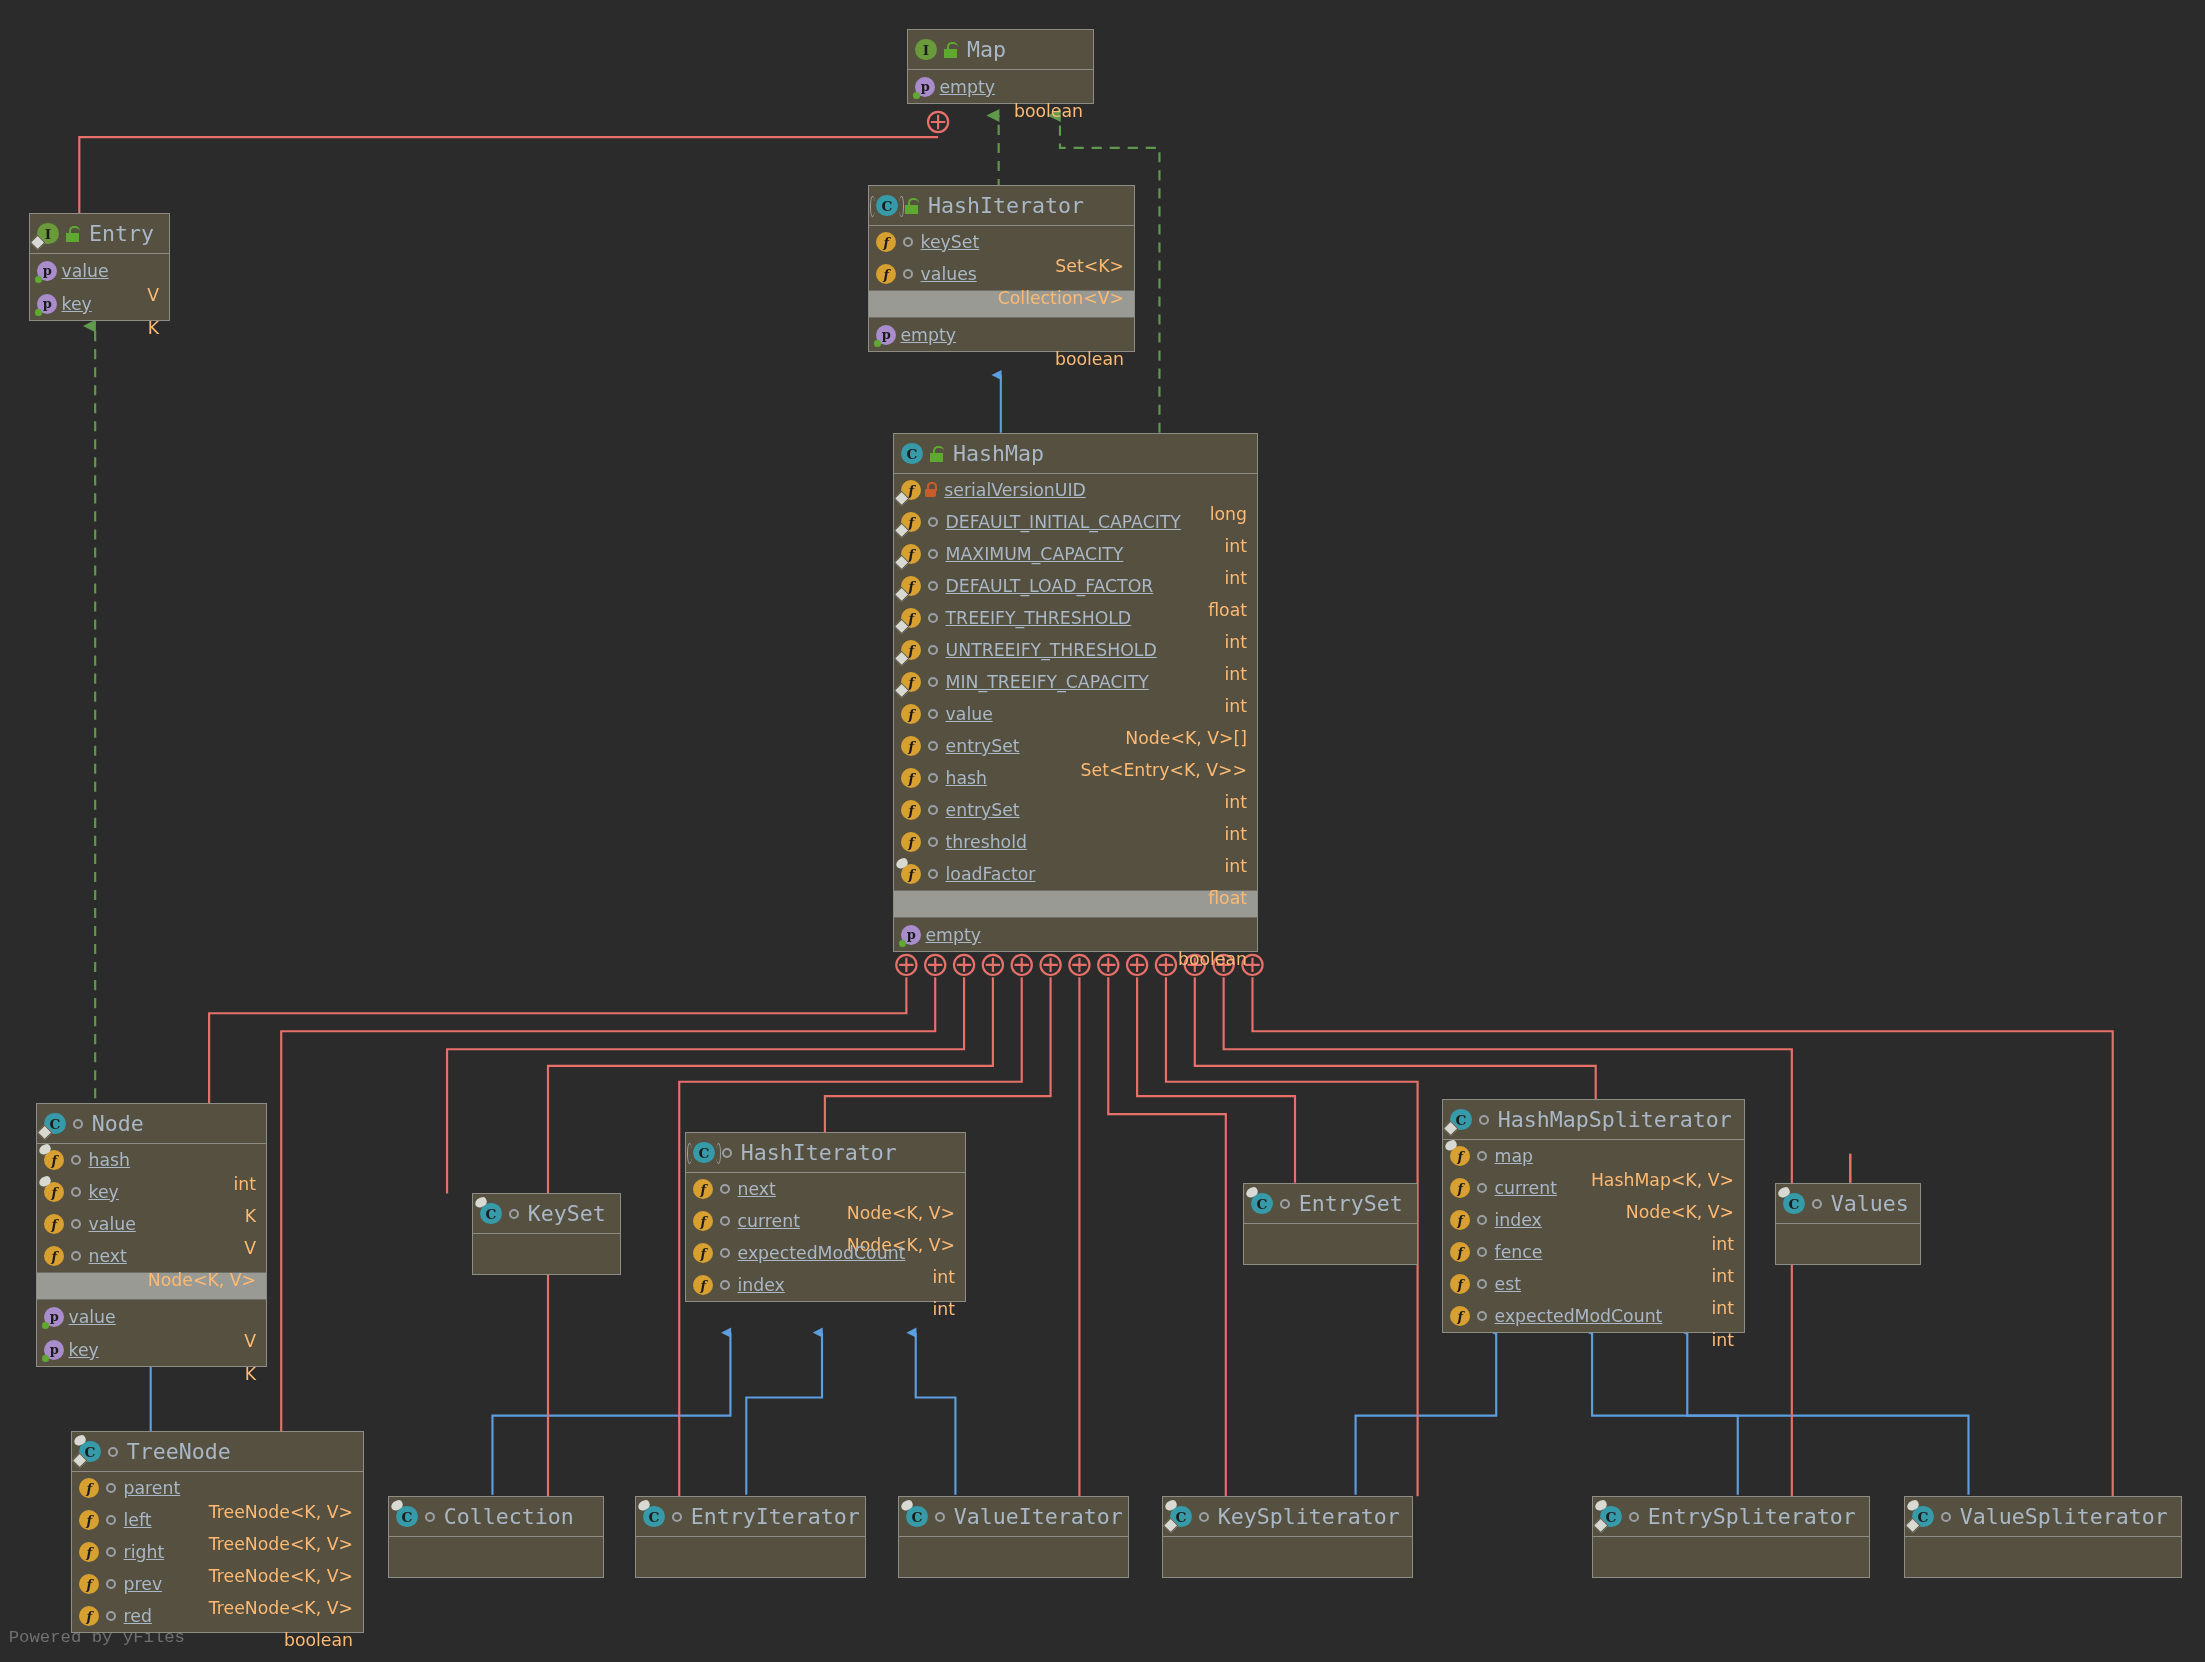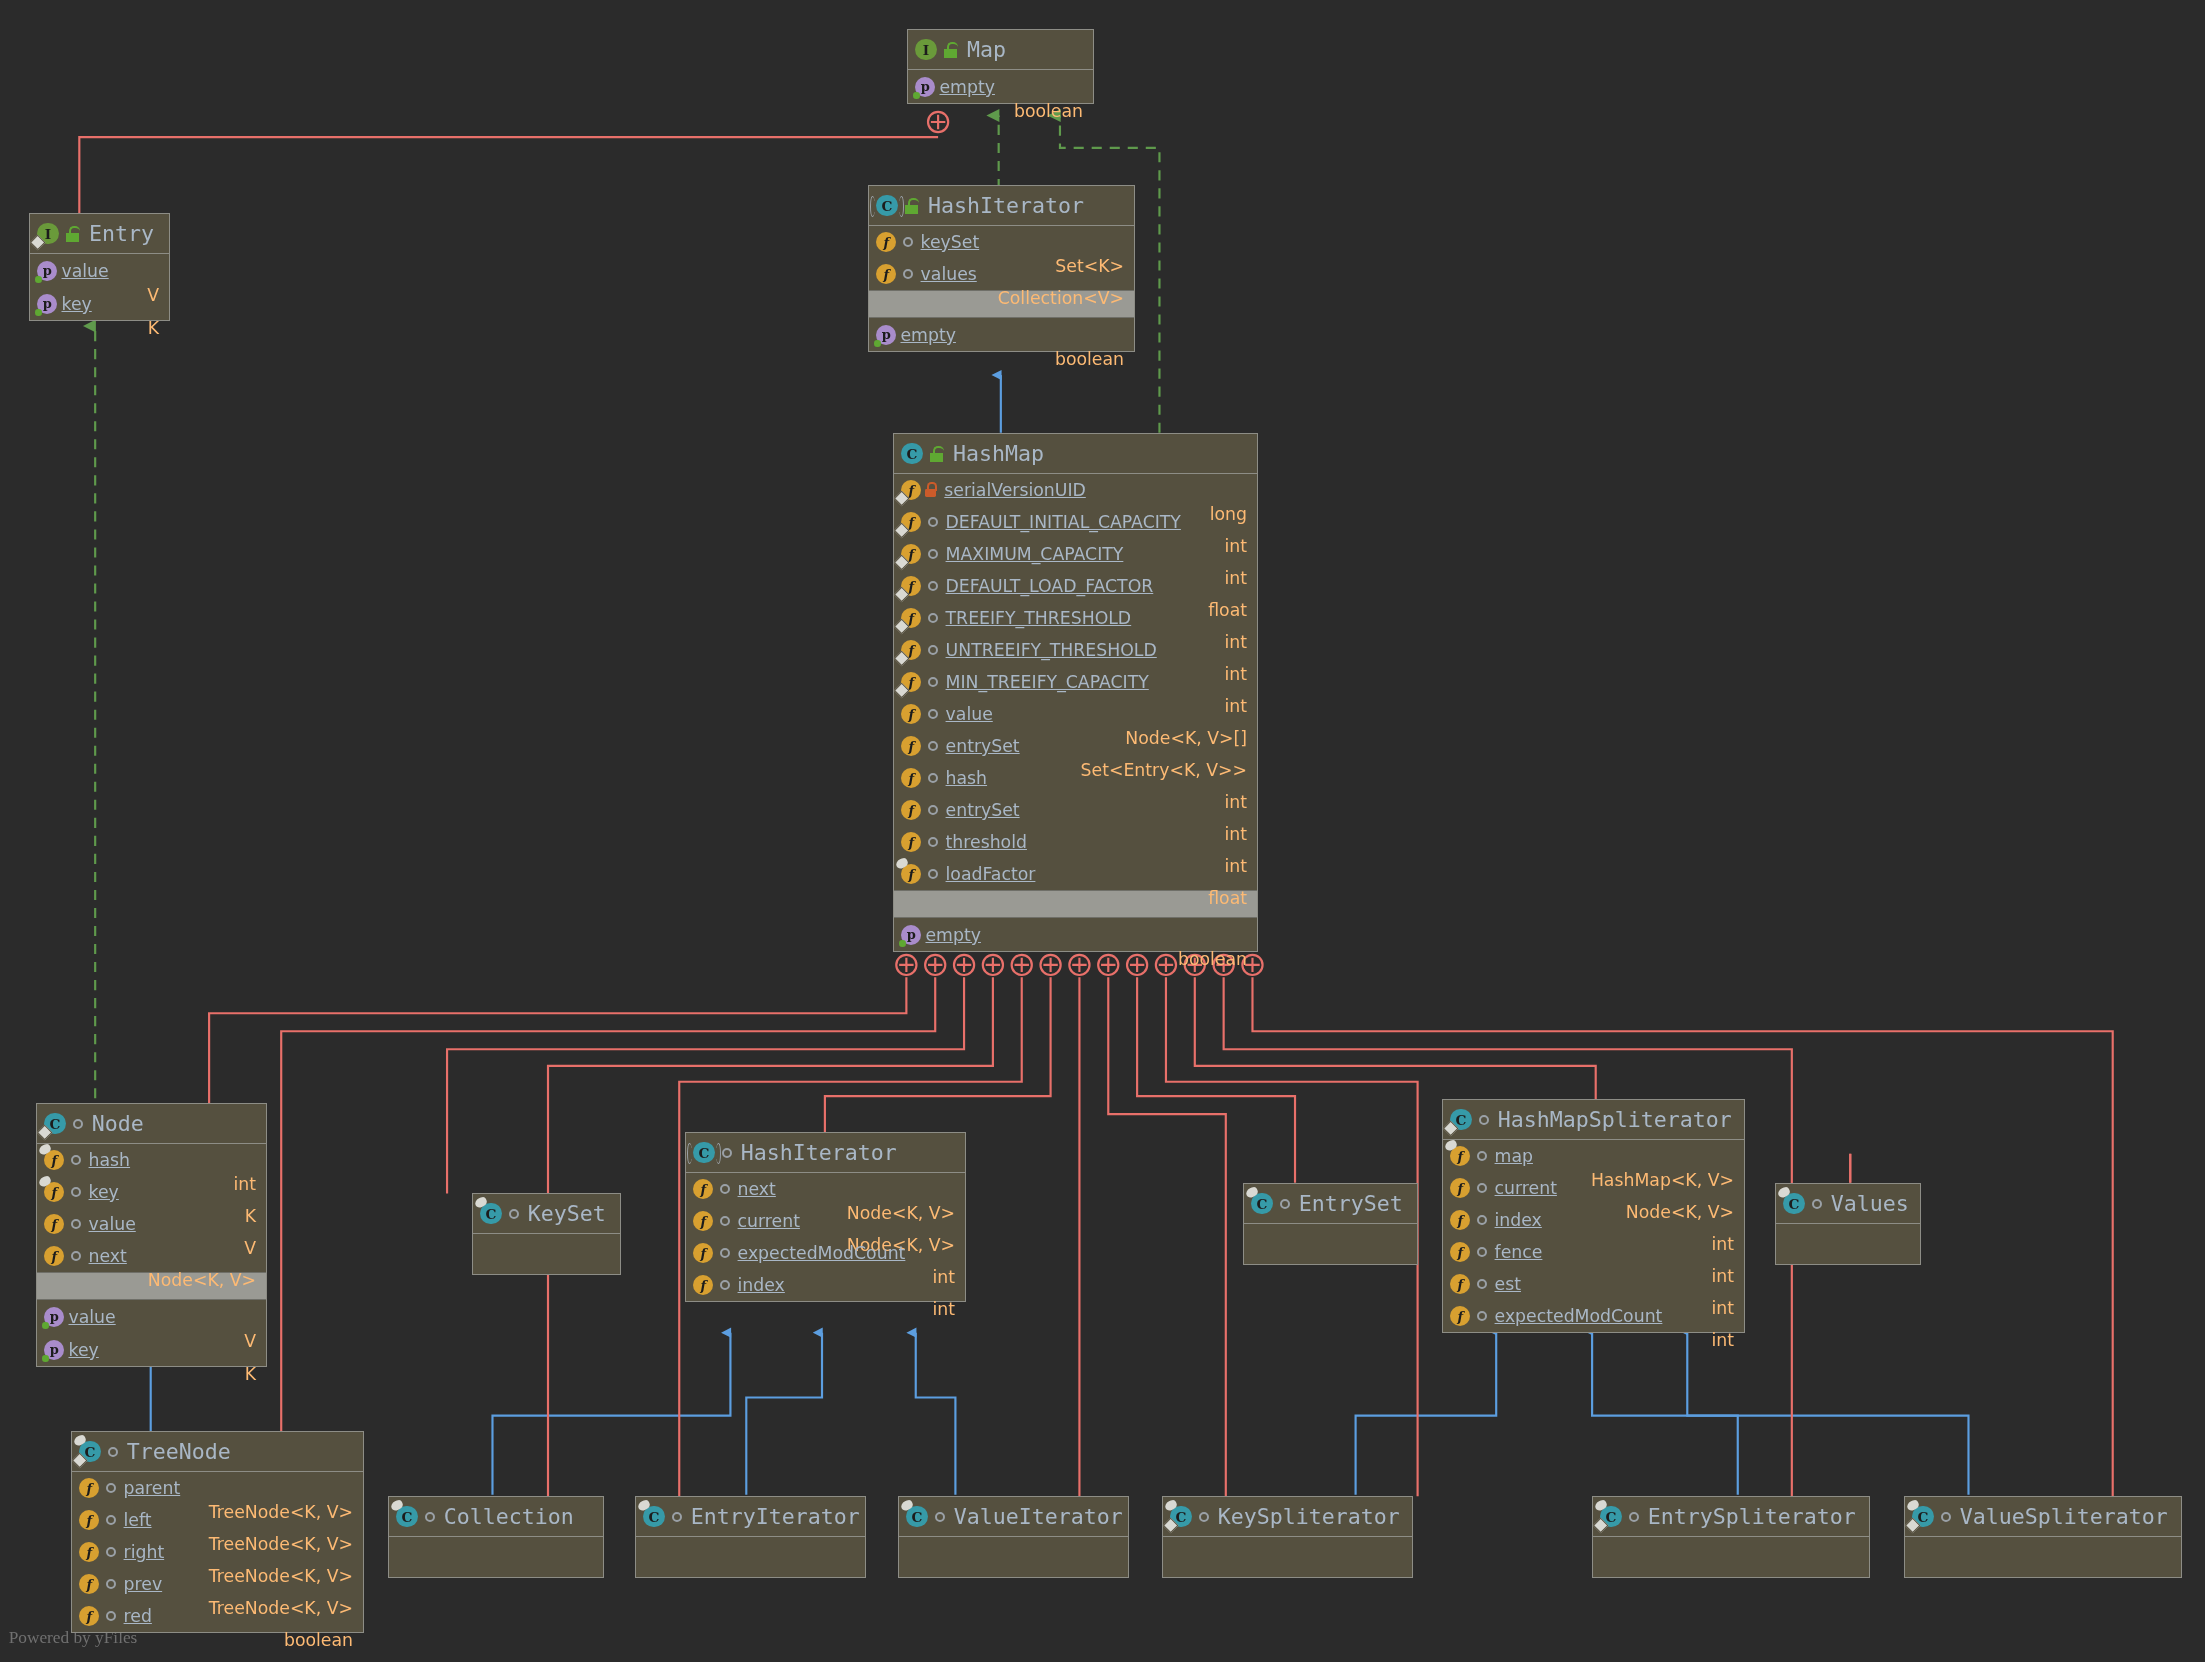--- a/index.html
+++ b/index.html
@@ -110,21 +110,21 @@
     width:10px;height:10px;border-radius:50%;
     border:2.2px solid #9aa0a6;box-sizing:border-box;
     margin-left:7.2px;flex:0 0 auto;
   }
   .vis-dot{
     position:absolute;left:-2.2px;bottom:-2.2px;width:6.5px;height:6.5px;border-radius:50%;background:#5fa832;
   }
   .brand{
     position:absolute;left:8.7px;top:1628px;
     font-size:17.3px;color:#707070;
-    font-family:Liberation Serif, serif;
+    font-family:Liberation Mono, monospace;
     z-index:2;
   }
 </style>
 </head>
 <body>
 
 <div id="stage">
 
 <svg id="wires" viewBox="0 0 3058 2306">
   <defs>

